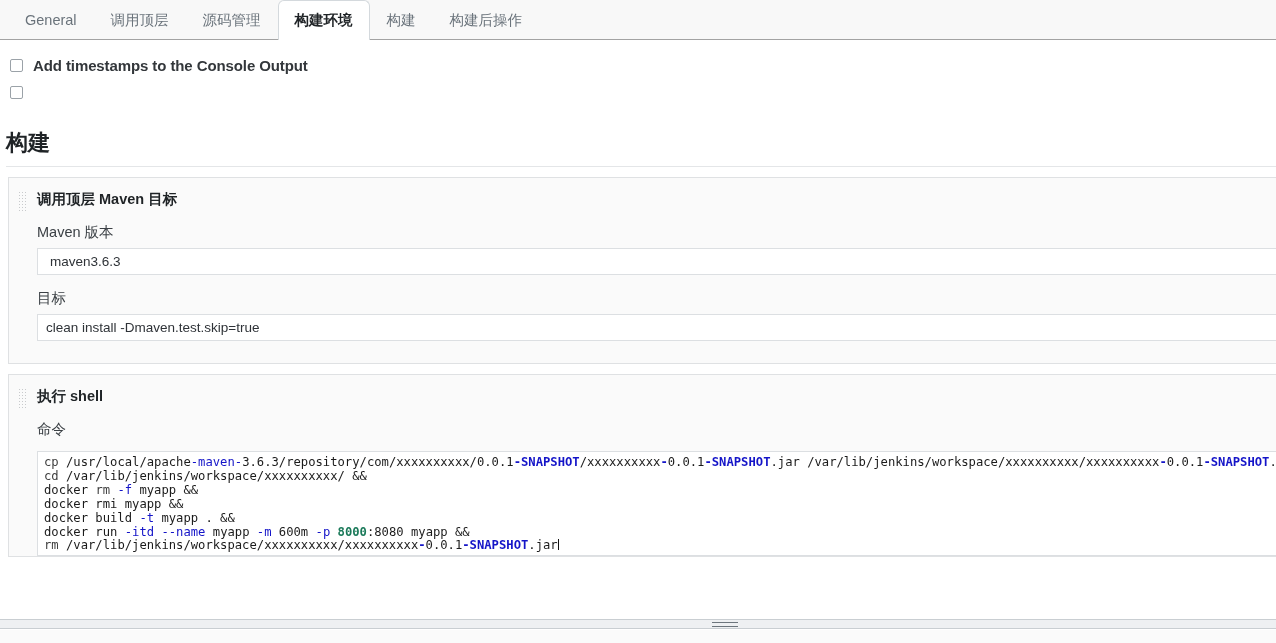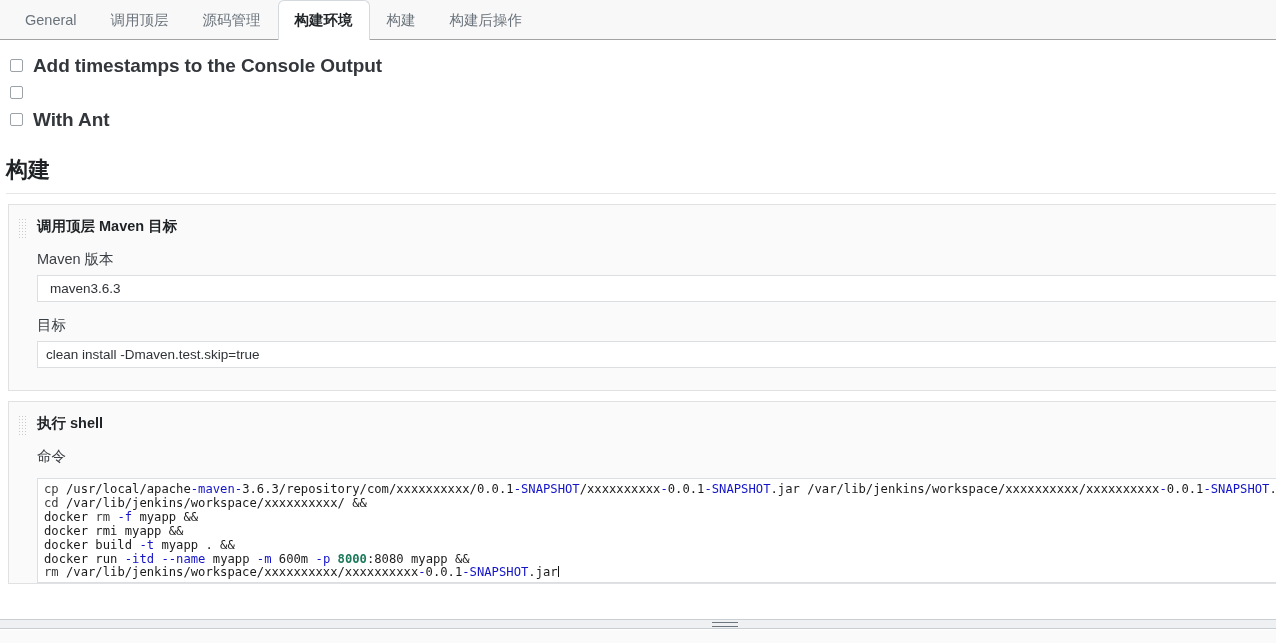--- a/index.html
+++ b/index.html
@@ -58,21 +58,21 @@
   }
   .cb {
     width: 13px; height: 13px;
     border: 1px solid #9ba2a8;
     border-radius: 2px;
     background: #fff;
     margin-right: 10px;
     flex: 0 0 auto;
   }
   .check-label {
-    font-size: 19px;
+    font-size: 15px;
     color: #33373b;
     font-weight: bold;
     letter-spacing: -0.1px;
   }
 
   
   .sect-head {
     margin: 22px 0 0 6px;
     padding-bottom: 8px;
     font-size: 22px;
@@ -139,21 +139,21 @@
   .cmd {
     font-family: "DejaVu Sans Mono", "Liberation Mono", monospace;
     font-size: 12.2px;
     line-height: 13.9px;
     color: #1b1b1b;
     white-space: pre;
     overflow: hidden;
   }
   .kw  { color: #404040; }     
   .flg { color: #1414c8; }
-  .snap{ color: #1414c8; }
+  .snap{ color: #1414c8; font-weight: bold; }
   .num { color: #1b7a5a; font-weight: bold; }     
   .cursor {
     display: inline-block;
     width: 1px;
     height: 11px;
     background: #111;
     vertical-align: -1px;
   }
 
   
@@ -193,24 +193,20 @@
 </div>
 
 <div class="checks">
   <div class="check-row">
     <div class="cb"></div>
     <span class="check-label">Add timestamps to the Console Output</span>
   </div>
   <div class="check-row">
     <div class="cb"></div>
   </div>
-  <div class="check-row">
-    <div class="cb"></div>
-    <span class="check-label">With Ant</span>
-  </div>
 </div>
 
 <div class="sect-head">构建</div>
 
 <div class="panel">
   <div class="grip"></div>
   <div class="panel-title">调用顶层 Maven 目标</div>
 
   <div class="field-label">Maven 版本</div>
   <input class="textinput indented" type="text" value="maven3.6.3" style="">

